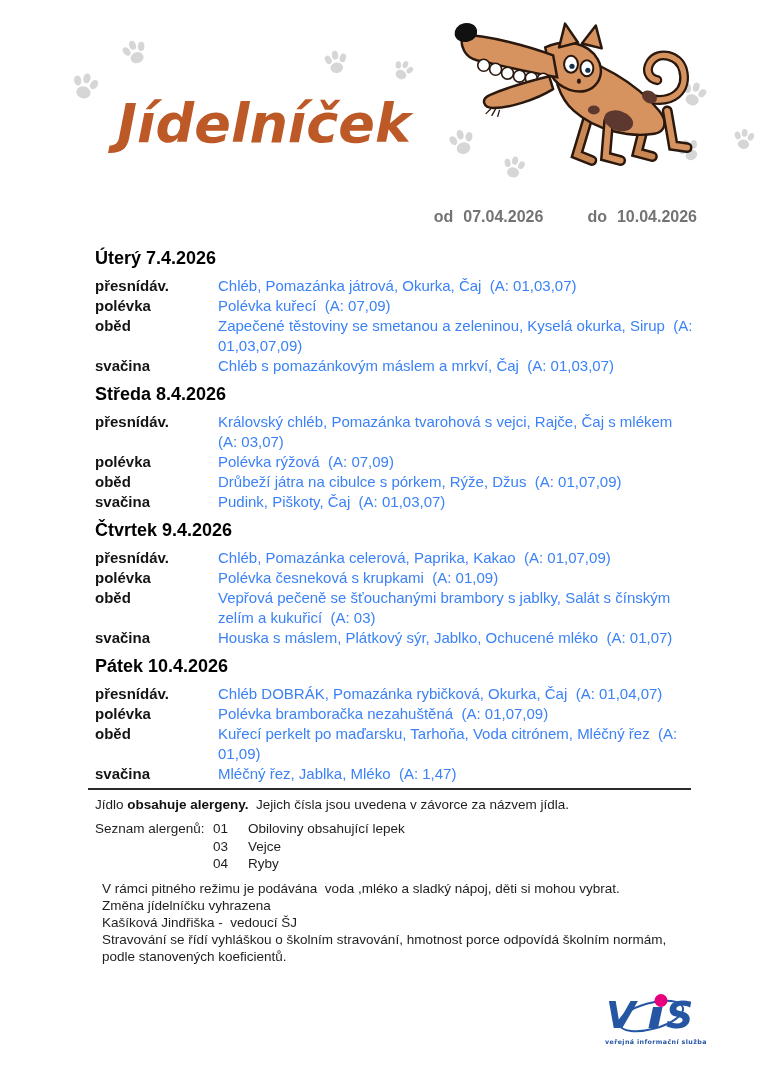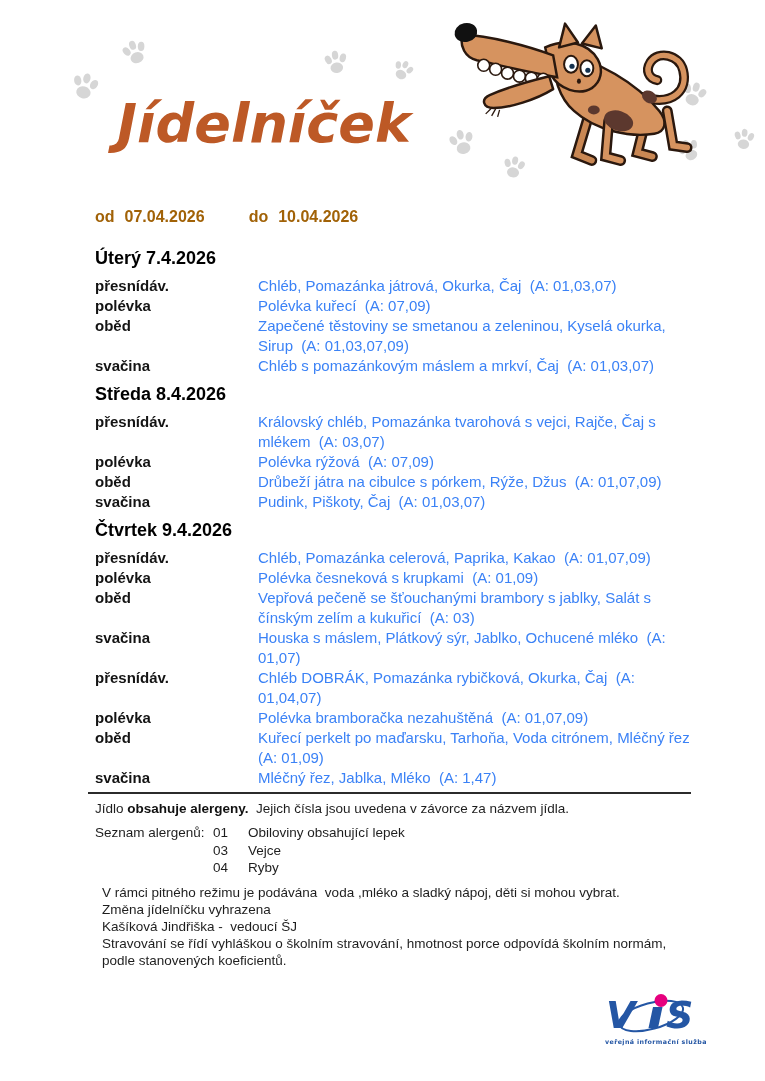--- a/index.html
+++ b/index.html
@@ -10,27 +10,27 @@
   
   .paws{position:absolute;left:0;top:0;pointer-events:none;}
   .page-title{
     position:absolute;left:105px;top:80px;margin:12px;
     font-family:"DejaVu Sans",sans-serif;font-style:italic;font-weight:bold;
     font-size:54px;color:#bd5926;letter-spacing:0px;
   }
   .dog{position:absolute;left:448px;top:14px;}
   
   .content{position:absolute;left:95px;top:207px;width:602px;}
-  .daterange{font-size:16px;font-weight:bold;line-height:20px;color:#a16207;}
+  .daterange{font-size:16px;font-weight:bold;line-height:20px;color:#737373;text-align:right;}
   .daterange .from-date{margin-left:10px;}
   .daterange .to-label{margin-left:44px;}
   .daterange .to-date{margin-left:10px;}
   .day-title{font-size:18px;line-height:21px;font-weight:bold;color:#000;margin:8px 0 7px 0;}
   .day:first-of-type .day-title{margin-top:21px;}
-  .menu-row{display:flex;align-items:flex-start;gap:40px;}
+  .menu-row{display:flex;align-items:flex-start;}
   .meal-label{width:123px;flex:none;font-weight:bold;font-size:15px;line-height:20px;color:#141414;}
   .meal-text{width:477px;font-size:15px;line-height:20px;white-space:pre-wrap;color:#3b82f6;}
   .divider{border:none;border-top:2px solid #2b2b2b;width:603px;margin:4px 0 6px -7px;}
   .allergy-note{font-size:13.5px;line-height:17px;white-space:pre-wrap;color:#1e1e1e;}
   .allergy-note b{color:#111;}
   .allergen-list{display:flex;margin-top:7px;font-size:13.5px;line-height:17.5px;}
   .alg-label{width:118px;flex:none;}
   .alg-col1{width:262px;flex:none;}
   .alg-item{display:flex;}
   .alg-code{width:35px;flex:none;}
@@ -191,20 +191,21 @@
           <div class="meal-text">Vepřová pečeně se šťouchanými brambory s jablky, Salát s čínským zelím a kukuřicí  (A: 03)</div>
         </div>
         <div class="menu-row">
           <div class="meal-label">svačina</div>
           <div class="meal-text">Houska s máslem, Plátkový sýr, Jablko, Ochucené mléko  (A: 01,07)</div>
         </div>
       </div>
     </section>
 
     <section class="day">
+      <h2 class="day-title">Pátek 10.4.2026</h2>
       <div class="menu-rows">
         <div class="menu-row">
           <div class="meal-label">přesnídáv.</div>
           <div class="meal-text">Chléb DOBRÁK, Pomazánka rybičková, Okurka, Čaj  (A: 01,04,07)</div>
         </div>
         <div class="menu-row">
           <div class="meal-label">polévka</div>
           <div class="meal-text">Polévka bramboračka nezahuštěná  (A: 01,07,09)</div>
         </div>
         <div class="menu-row">

